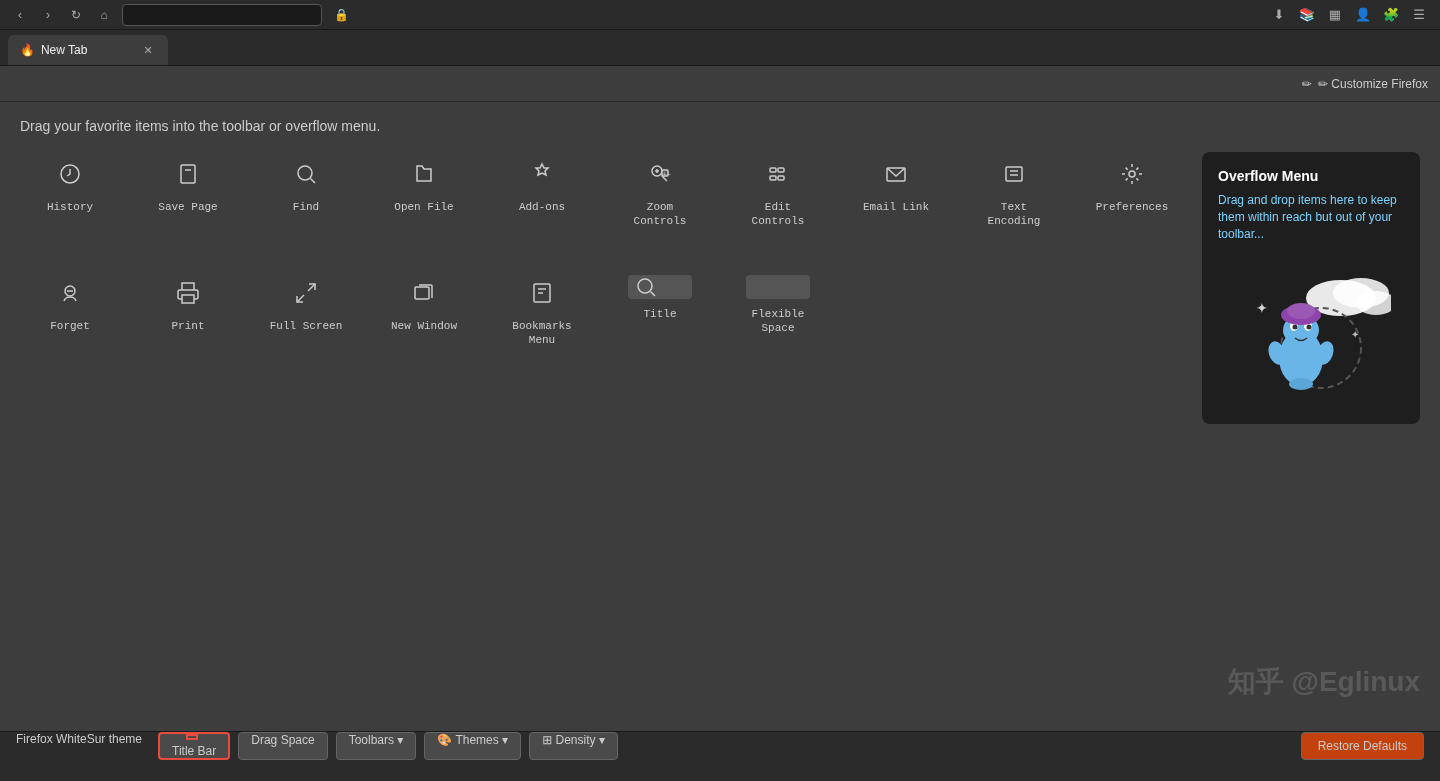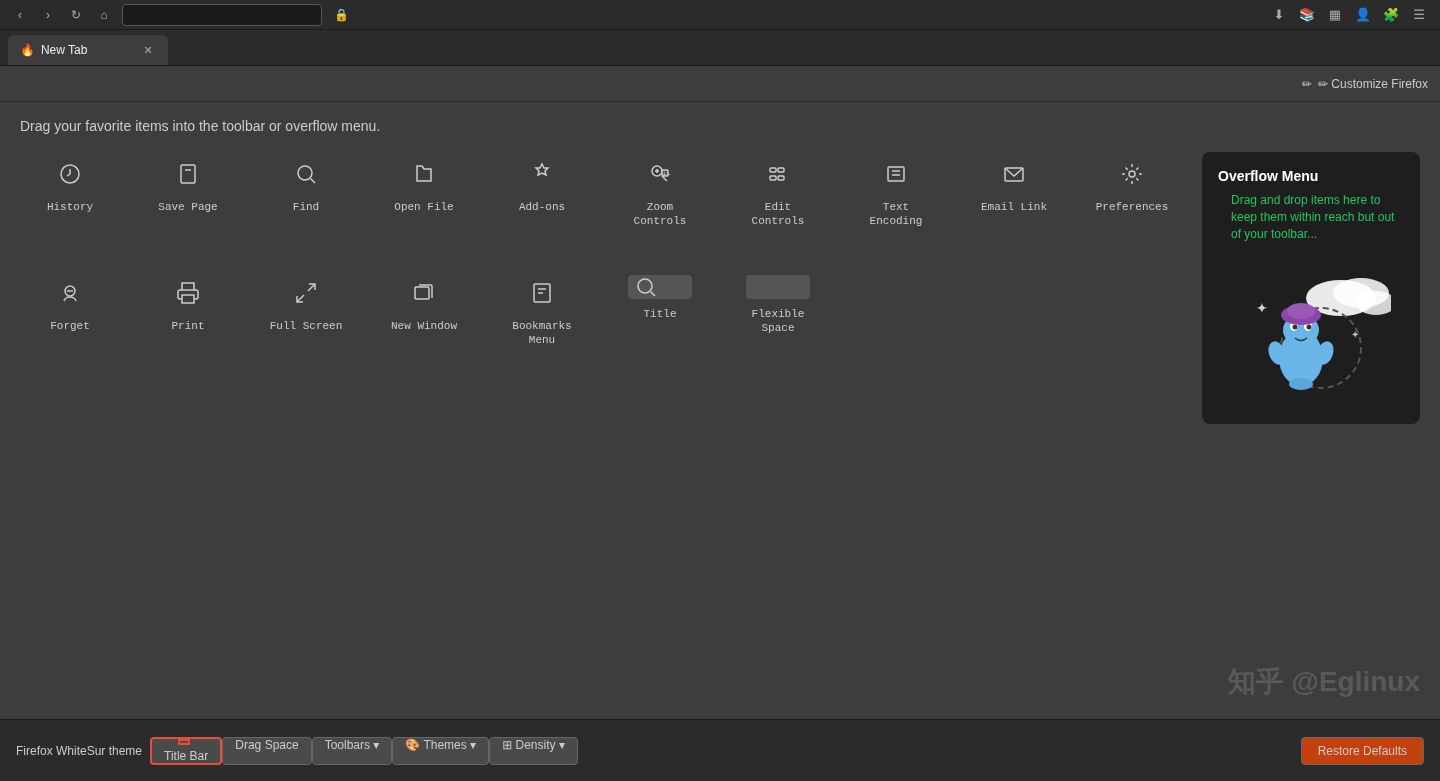--- a/index.html
+++ b/index.html
@@ -175,40 +175,39 @@
       height: fit-content;
       color: #fff;
     }
     .overflow-panel-title {
       font-size: 14px;
       font-weight: bold;
       margin-bottom: 8px;
     }
     .overflow-panel-desc {
       font-size: 12px;
-      color: #22c55e;
+      color: #7dd3fc;
       line-height: 1.4;
       margin-bottom: 16px;
-      margin-left: 13px;
     }
     .overflow-panel-illustration {
       display: flex;
       justify-content: center;
       padding: 10px 0;
     }
 
     
     .bottom-bar {
       position: absolute;
       bottom: 0; left: 0; right: 0;
-      height: 62px;
+      height: 50px;
       background: #2b2b2b;
       display: flex;
-      align-items: center;
       padding: 0 16px;
+      gap: 8px;
       border-top: 1px solid #1a1a1a;
     }
     .bottom-label {
       font-size: 12px;
       color: #ccc;
       margin-right: 8px;
     }
     .bottom-btn {
       height: 28px;
       padding: 0 12px;
@@ -360,36 +359,36 @@
             <rect x="4" y="14" width="6" height="4" rx="1"></rect>
             <rect x="12" y="14" width="6" height="4" rx="1"></rect>
           </svg>
       </div>
       <span class="toolbar-item-label">Edit Controls</span>
     </div>
 
     <div class="toolbar-item">
       <div class="toolbar-item-icon">
         <svg viewBox="0 0 24 24">
+            <rect x="3" y="6" width="18" height="13" rx="1"></rect>
+            <polyline points="3 6 12 14 21 6"></polyline>
+          </svg>
+      </div>
+      <span class="toolbar-item-label">Email Link</span>
+    </div>
+
+    <div class="toolbar-item">
+      <div class="toolbar-item-icon">
+        <svg viewBox="0 0 24 24">
             <rect x="4" y="5" width="16" height="14" rx="1"></rect>
             <line x1="8" y1="9" x2="16" y2="9"></line>
             <line x1="8" y1="13" x2="16" y2="13"></line>
           </svg>
       </div>
       <span class="toolbar-item-label">Text Encoding</span>
-    </div>
-
-    <div class="toolbar-item">
-      <div class="toolbar-item-icon">
-        <svg viewBox="0 0 24 24">
-            <rect x="3" y="6" width="18" height="13" rx="1"></rect>
-            <polyline points="3 6 12 14 21 6"></polyline>
-          </svg>
-      </div>
-      <span class="toolbar-item-label">Email Link</span>
     </div>
 
 
     <div class="toolbar-item">
       <div class="toolbar-item-icon">
         <svg viewBox="0 0 24 24">
             <circle cx="12" cy="12" r="3"></circle>
             <path d="M12 2v3M12 19v3M2 12h3M19 12h3M5.6 5.6l2.1 2.1M16.3 16.3l2.1 2.1M5.6 18.4l2.1-2.1M16.3 7.7l2.1-2.1"></path>
           </svg>
       </div>

